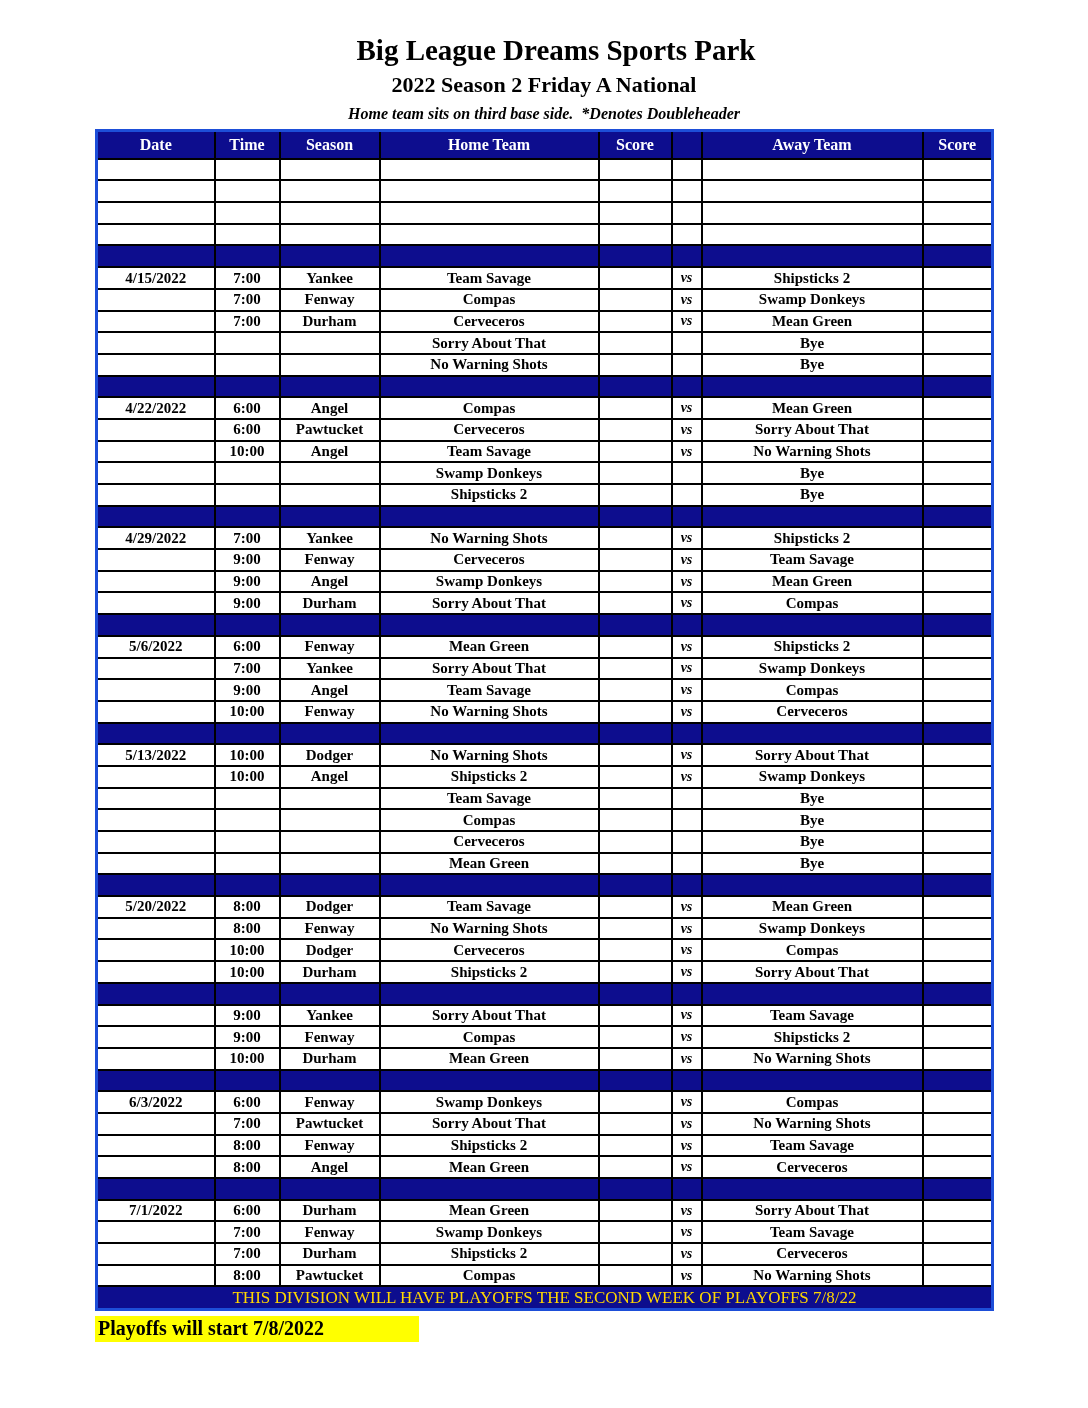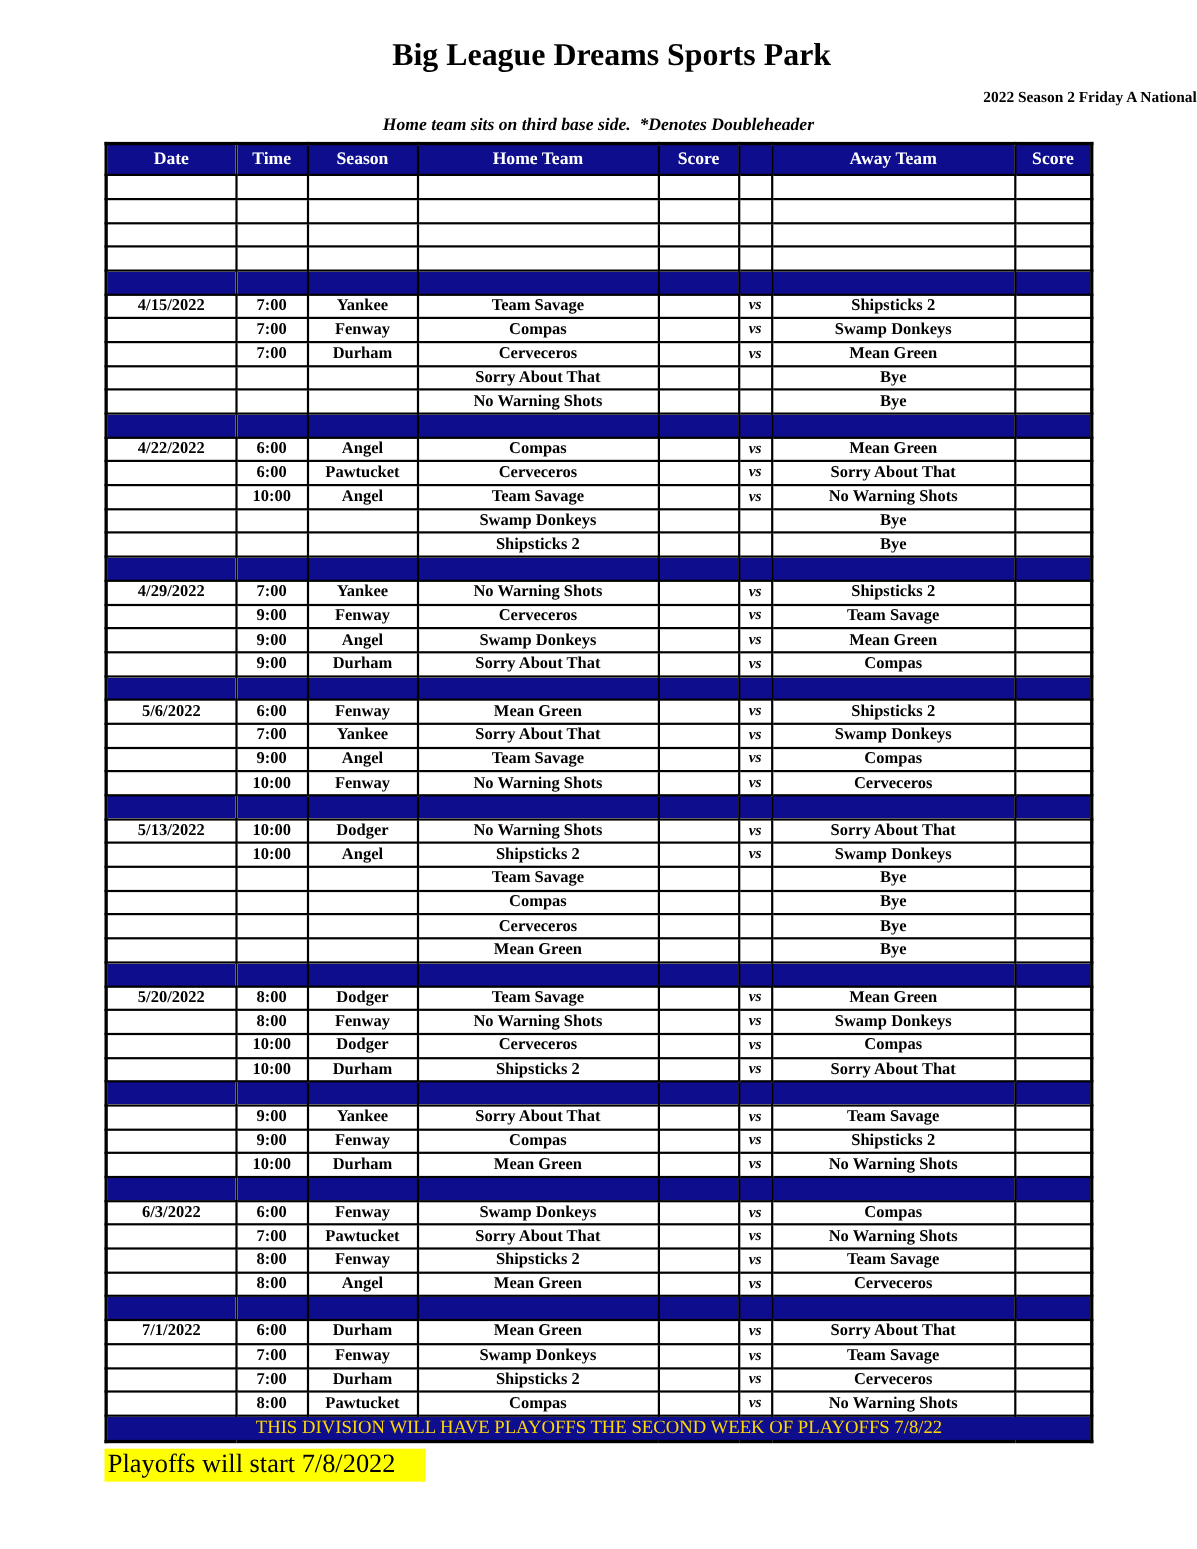--- a/index.html
+++ b/index.html
@@ -6,29 +6,29 @@
   body {
     width: 1088px;
     height: 1408px;
     background: #ffffff;
     color: #000;
     font-family: "Liberation Serif", serif;
     overflow: hidden;
   }
   .page-header { text-align: center; padding-top: 34px; }
   .page-title   { font-size: 29px; font-weight: 700; line-height: 1.15; margin-left: 24px; }
-  .page-subtitle{ font-size: 14px; font-weight: 700; line-height: 1.2; margin-top: 15px; text-align: right; }
+  .page-subtitle{ font-size: 22px; font-weight: 700; line-height: 1.2; margin-top: 5px; }
   .page-note    { font-size: 16px; font-weight: 700; font-style: italic; margin-top: 6px; white-space: pre; }
 
   table.schedule {
     border-collapse: collapse;
     table-layout: fixed;
     width: 896px;
     margin: 6px 0 0 95px;
-    border: 3px solid #000000;
+    border: 3px solid #1d4ed8;
   }
   th, td {
     border: 2px solid #000;
     padding: 0;
     text-align: center;
     vertical-align: middle;
     white-space: nowrap;
     overflow: hidden;
   }
   thead th {
@@ -48,25 +48,25 @@
   td.vs-cell { font-style: italic; font-size: 14px; }
   tr.notice-row td {
     background: var(--navy, #0d0d8e);
     color: var(--notice_text, #ffd700);
     font-size: 17px;
     font-weight: 400;
     height: 21px;
   }
   .playoffs-highlight {
     display: block;
-    width: 292px;
+    width: 324px;
     margin: 5px 0 0 95px;
     background: var(--highlight_bg, #ffff00);
-    font-size: 24px;
-    font-weight: 400;
+    font-size: 20px;
+    font-weight: 700;
     text-align: left;
     padding: 1px 0 2px 3px;
     box-sizing: border-box;
   }
 </style>
 </head>
 <body>
 
 <div class="page-header">
   <div class="page-title">Big League Dreams Sports Park</div>

